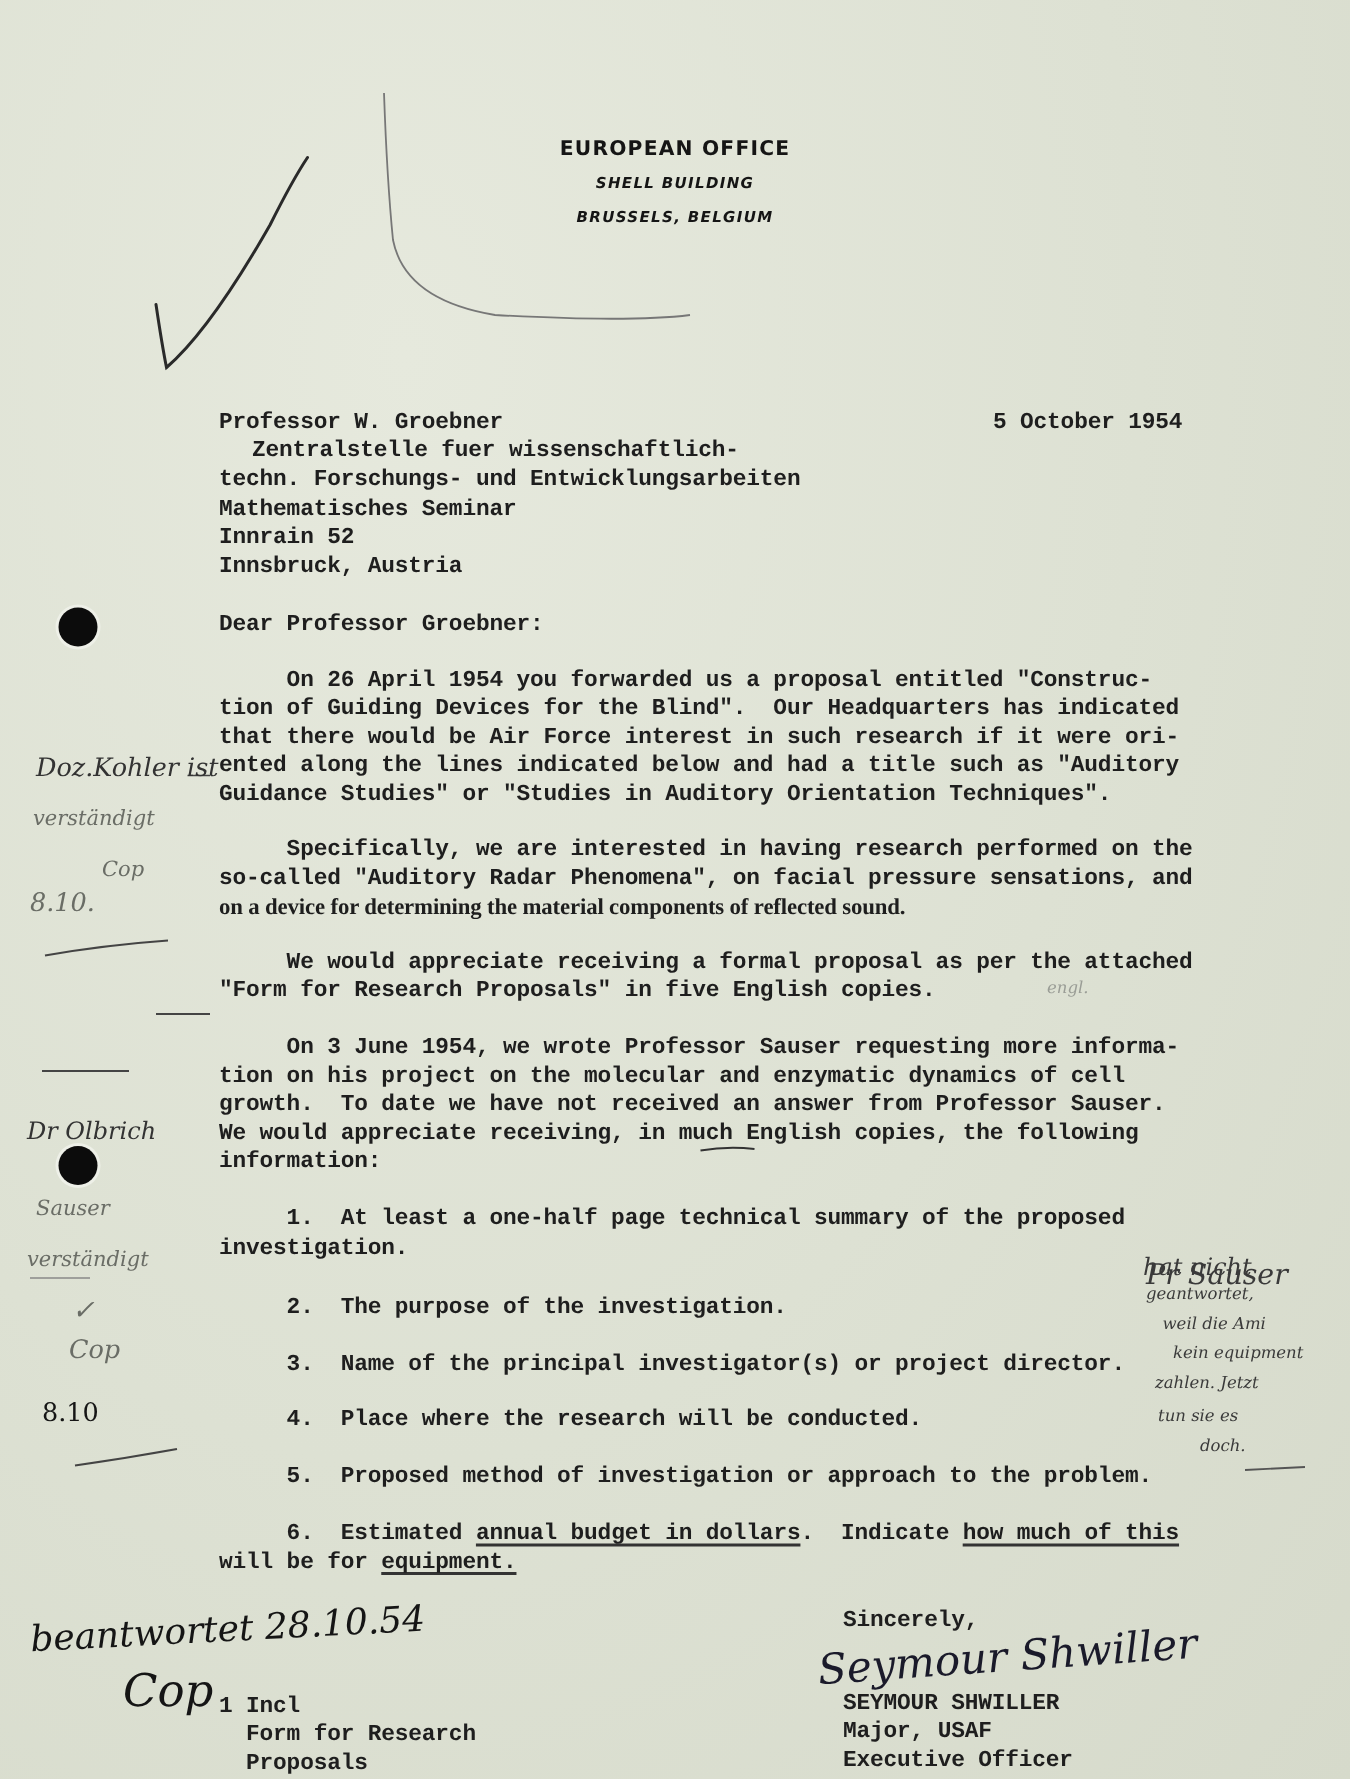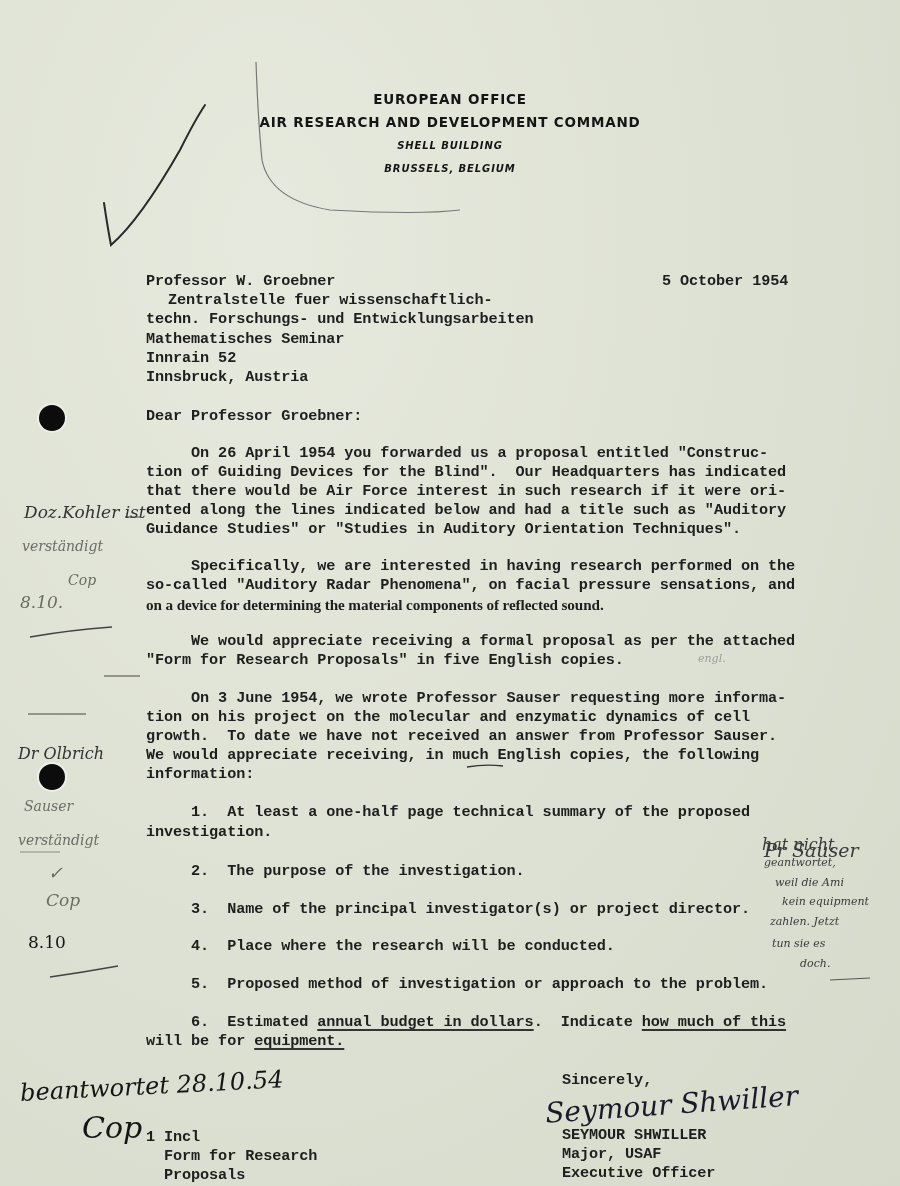--- a/index.html
+++ b/index.html
@@ -54,21 +54,20 @@
     <path d="M830 980 L870 978" stroke="#555" stroke-width="1.2" fill="none"></path>
 
     <path d="M467 767 Q485 764 503 766" stroke="#333" stroke-width="1.3" fill="none"></path>
   </svg>
 
   <div class="hole" style="left:39px; top:405px;"></div>
   <div class="hole" style="left:39px; top:764px;"></div>
 
   <div class="letterhead">
     <div class="lh-line1">EUROPEAN OFFICE</div>
-    <div class="lh-line2">AIR RESEARCH AND DEVELOPMENT COMMAND</div>
     <div class="lh-small">SHELL BUILDING</div>
     <div class="lh-small">BRUSSELS, BELGIUM</div>
   </div>
 
   <div class="tw" style="left:662px; top:272px;">5 October 1954</div>
 
   <div>
     <div class="tw" style="left:146px; top:272px;">Professor W. Groebner</div>
     <div class="tw" style="left:146px; top:291px;margin-left:22px;">Zentralstelle fuer wissenschaftlich-</div>
     <div class="tw" style="left:146px; top:310px;">techn. Forschungs- und Entwicklungsarbeiten</div>

